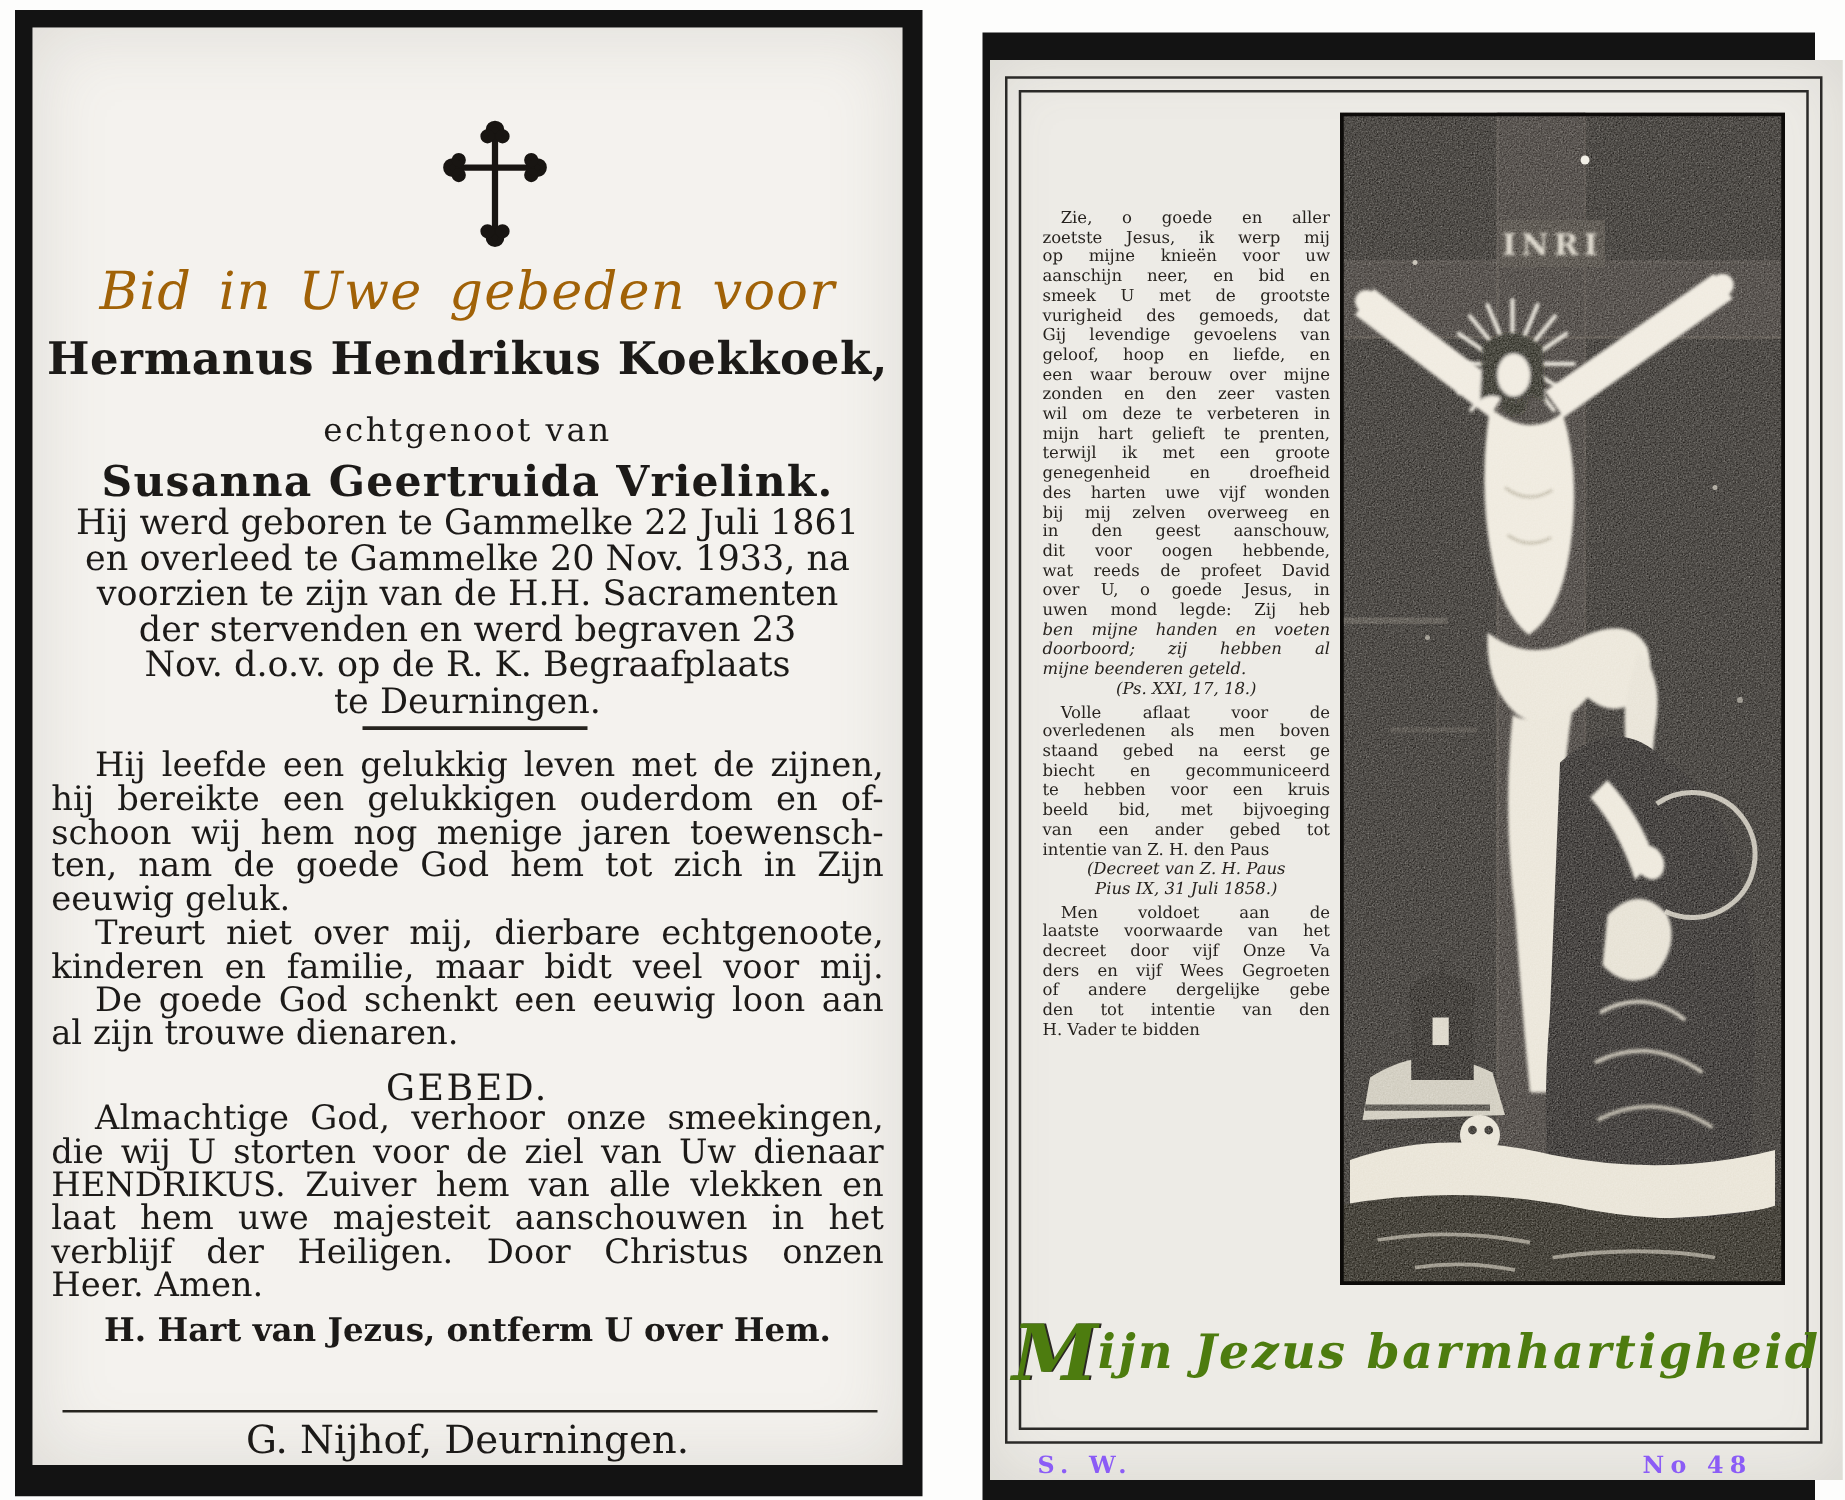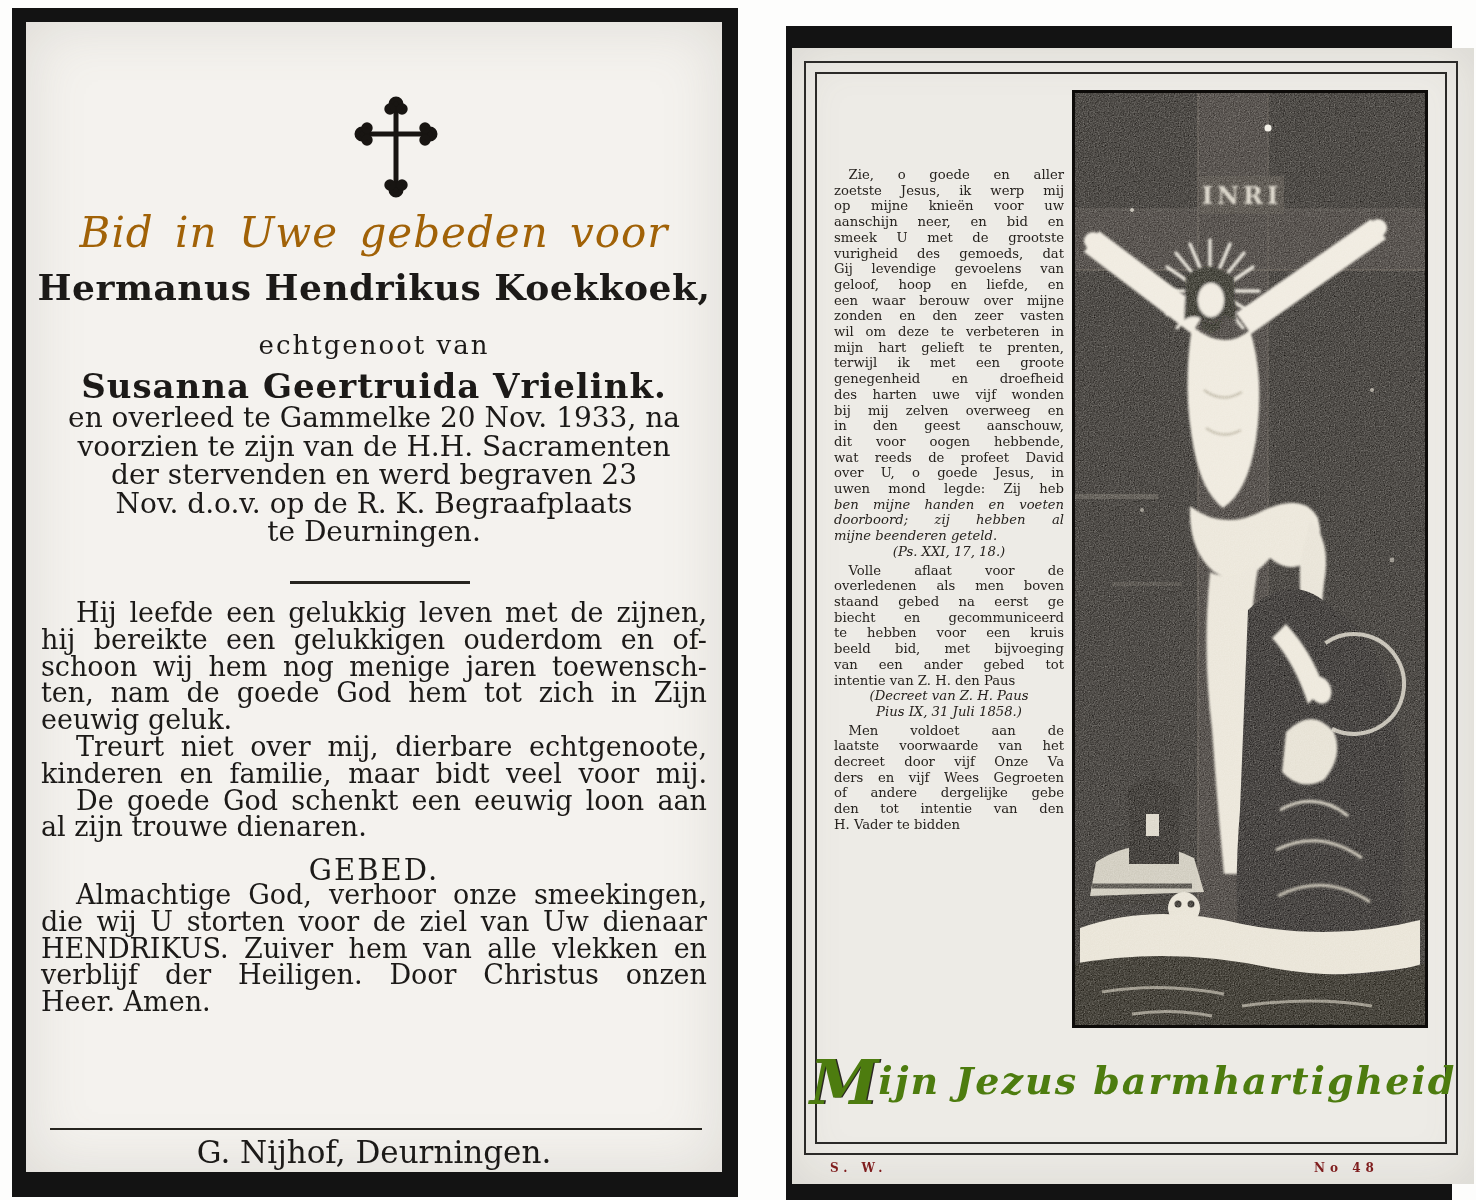--- a/index.html
+++ b/index.html
@@ -42,21 +42,21 @@
   .frame-inner{position:absolute;left:9px;top:9px;right:9px;bottom:9px;border:2px solid #2b2a28;}
   .col{position:absolute;left:42px;top:116px;width:230px;font-size:13.2px;line-height:15.7px;
        color:#26221e;filter:blur(.38px);}
   .col .ind{margin-top:3px;padding-left:1.1em;}
   #crucifix{position:absolute;left:280px;top:42px;}
   .script-line{position:absolute;left:0;top:998px;width:100%;text-align:center;
                font-style:italic;font-weight:bold;font-size:38px;letter-spacing:2px;
                color:#4d7c0f;filter:blur(.35px);}
   .script-initial{font-size:62px;font-weight:900;vertical-align:-10px;letter-spacing:0;
                   text-shadow:1.5px 0 #2a2723;}
-  .footer{position:absolute;top:1113px;font-size:12px;letter-spacing:5px;color:#7f1d1d;
+  .footer{position:absolute;top:1113px;font-size:19px;letter-spacing:5px;color:#8b5cf6;
           filter:blur(.4px);font-weight:bold;}
   #footer-sw{left:38px;}
   #footer-no{left:522px;}
 </style>
 </head>
 <body>
 
 <div class="stage">
 
   <div class="backdrop" id="bd-left">
@@ -80,20 +80,21 @@
             <circle cx="66" cy="91" r="3.2"></circle>
         </g>
       </svg>
 
       <div class="center title">Bid in Uwe gebeden voor</div>
       <div class="center name">Hermanus Hendrikus Koekkoek,</div>
       <div class="center relation">echtgenoot van</div>
       <div class="center spouse">Susanna Geertruida Vrielink.</div>
 
       <div class="center bio">
+          <div class="line">Hij werd geboren te Gammelke 22 Juli 1861</div>
           <div class="line">en overleed te Gammelke 20 Nov. 1933, na</div>
           <div class="line">voorzien te zijn van de H.H. Sacramenten</div>
           <div class="line">der stervenden en werd begraven 23</div>
           <div class="line">Nov. d.o.v. op de R. K. Begraafplaats</div>
           <div class="line">te Deurningen.</div>
         </div>
 
       <div class="rule" id="rule1"></div>
 
       <div class="abs bodyblock">
@@ -107,24 +108,26 @@
           <div class="line j ind">De goede God schenkt een eeuwig loon aan</div>
           <div class="line">al zijn trouwe dienaren.</div>
         </div>
 
       <div class="center gebed">GEBED.</div>
 
       <div class="abs prayerblock">
           <div class="line j ind">Almachtige God, verhoor onze smeekingen,</div>
           <div class="line j">die wij U storten voor de ziel van Uw dienaar</div>
           <div class="line j">HENDRIKUS. Zuiver hem van alle vlekken en</div>
+          <div class="line j">laat hem uwe majesteit aanschouwen in het</div>
           <div class="line j">verblijf der Heiligen. Door Christus onzen</div>
           <div class="line">Heer. Amen.</div>
         </div>
 
+      <div class="center inv1">H. Hart van Jezus, ontferm U over Hem.</div>
 
       <div class="rule" id="rule2"></div>
       <div class="center printer">G. Nijhof, Deurningen.</div>
     </div>
   </div>
 
   <div class="backdrop" id="bd-right">
     <div class="card" id="card-right">
 
       <div class="frame-outer">

